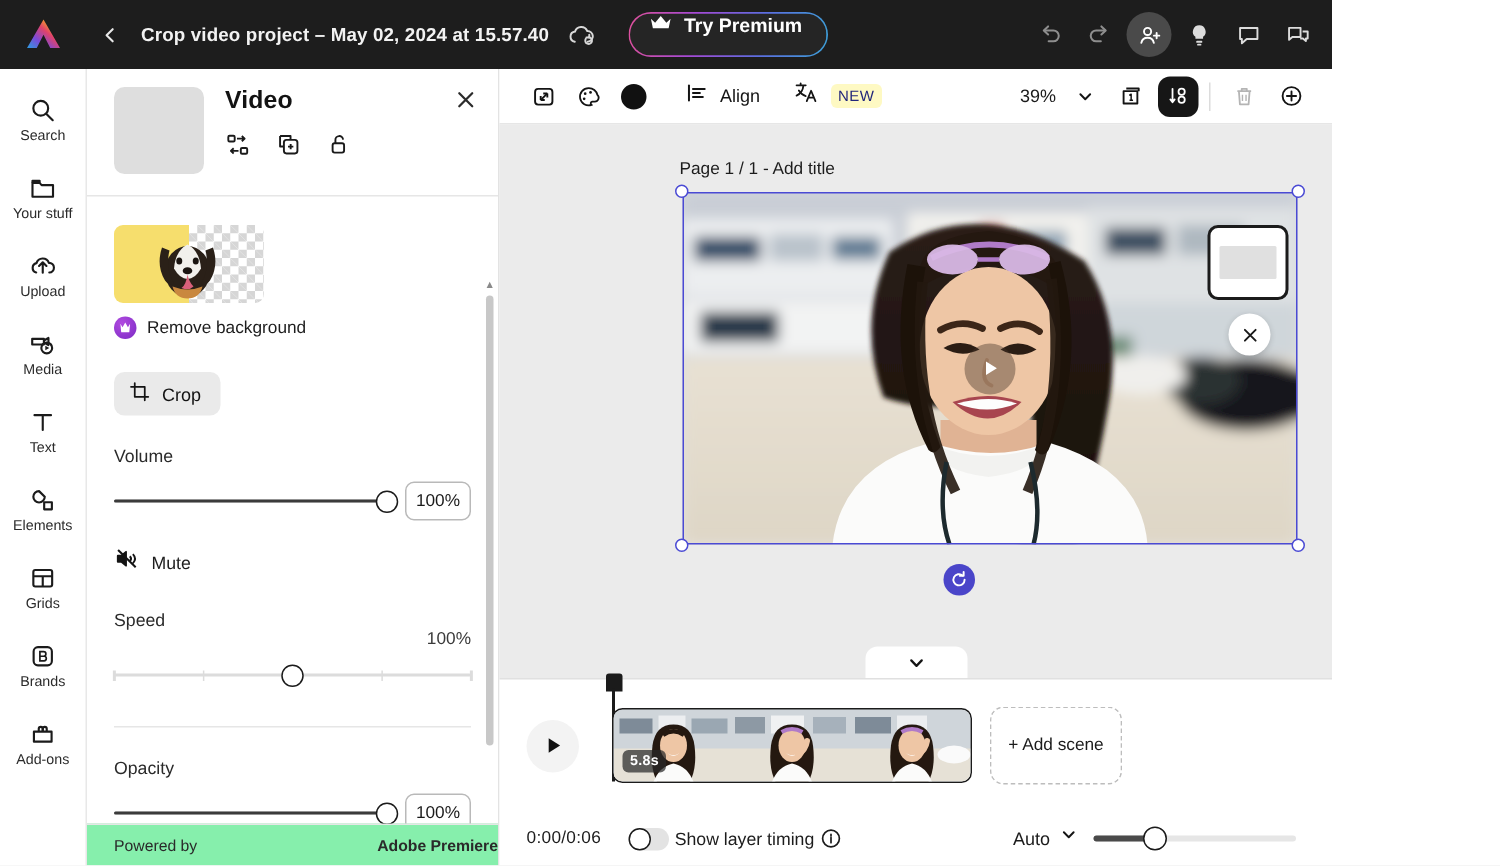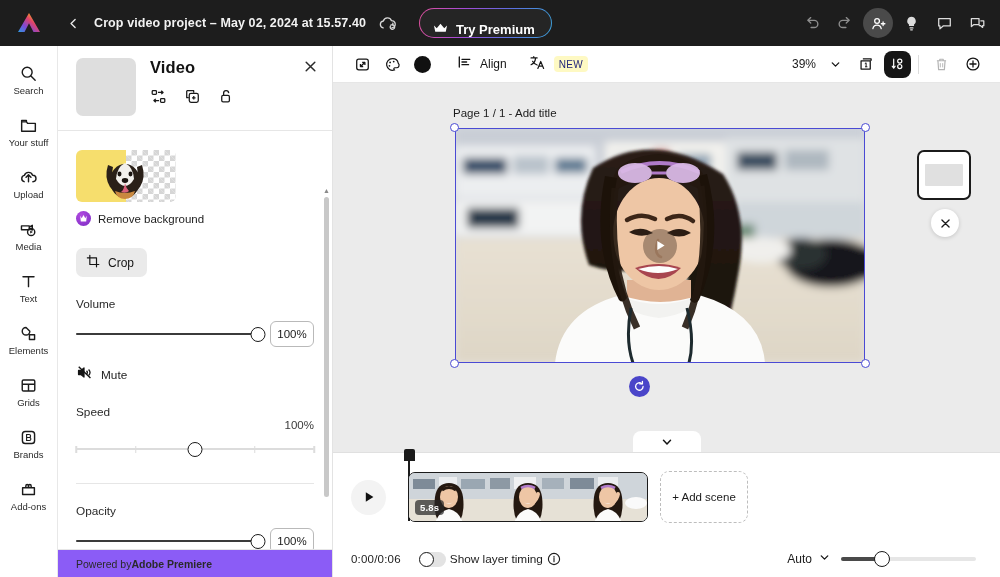--- a/index.html
+++ b/index.html
@@ -3,41 +3,41 @@
 <meta charset="utf-8">
 <style>
   * { box-sizing: border-box; margin: 0; padding: 0; }
   body {
     width: 1000px; height: 577px;
     font-family: "Liberation Sans", sans-serif;
     background: #ffffff;
     overflow: hidden;
     -webkit-font-smoothing: antialiased;
   }
-  .app { position: relative; width: 1000px; height: 577px; display: flex; flex-direction: column; }
+  .app { position: relative; width: 888px; height: 577px; display: flex; flex-direction: column; }
 
   
   .topbar {
     height: 46px; background: #1d1d1d; display: flex; align-items: center;
     flex: 0 0 46px; position: relative; z-index: 40;
   }
   .brand-logo { width: 58px; display: flex; align-items: center; justify-content: center; }
   .brand-logo svg { display: block; }
   .back-chevron {
     width: 26px; height: 26px; display: flex; align-items: center; justify-content: center;
     color: #e8e8e8; cursor: pointer; margin-left: 2px;
   }
   .doc-title {
     color: #f2f2f2; font-size: 12.5px; font-weight: bold; letter-spacing: .1px;
     margin-left: 8px; white-space: nowrap;
   }
   .cloud-icon { margin-left: 12px; color: #d8d8d8; display: flex; align-items: center; cursor: pointer; }
   .premium-btn {
     margin-left: 22px; height: 30px; border-radius: 16px; padding: 0 16px 0 13px;
-    display: flex; align-items: flex-end; gap: 8px; cursor: pointer;
+    display: flex; align-items: flex-start; gap: 8px; cursor: pointer;
     background:
       linear-gradient(#252525,#252525) padding-box,
       linear-gradient(100deg,#e0519b,#a44ad6,#5b6ee0,#3da0d8) border-box;
     border: 1.6px solid transparent;
     color: #fff; font-size: 13px; font-weight: bold;
   }
   .topbar-right { margin-left: auto; display: flex; align-items: center; gap: 3px; padding-right: 8px; }
   .tb-icon {
     width: 30px; height: 30px; border-radius: 50%; display: flex; align-items: center;
     justify-content: center; color: #dcdcdc; cursor: pointer;
@@ -127,21 +127,21 @@
     font-size: 11.5px; color: #1a1a1a; cursor: text; flex: 0 0 44px;
   }
   .mute-row { display: flex; align-items: center; gap: 8px; margin-top: 17px; cursor: pointer; }
   .mute-row .lbl { font-size: 11.8px; color: #1d1d1d; }
   .speed-head { display: flex; align-items: baseline; flex-direction: column; }
   .speed-head .val { margin-left: auto; font-size: 11.5px; color: #3a3a3a; }
   .sep { height: 1px; background: #e6e6e6; margin-top: 26px; }
 
   .panel-footer {
     height: 28px; border-top: 1px solid #e6e6e6; display: flex; align-items: center;
-    padding-left: 18px; background: #8b5cf6; font-size: 10.5px; color: #2a2a2a;
+    padding-left: 18px; background: #86efac; font-size: 10.5px; color: #2a2a2a; justify-content: space-between;
   }
   .panel-footer b { font-weight: bold; }
 
   .panel-scrollbar {
     position: absolute; right: 2px; top: 56px; width: 7px; height: 468px;
   }
   .panel-scrollbar .arr { font-size: 7px; color: #8a8a8a; text-align: center; line-height: 8px; }
   .panel-scrollbar .bar {
     position: absolute; top: 10px; left: 1px; width: 5px; height: 300px;
     background: #c8c8c8; border-radius: 3px;

